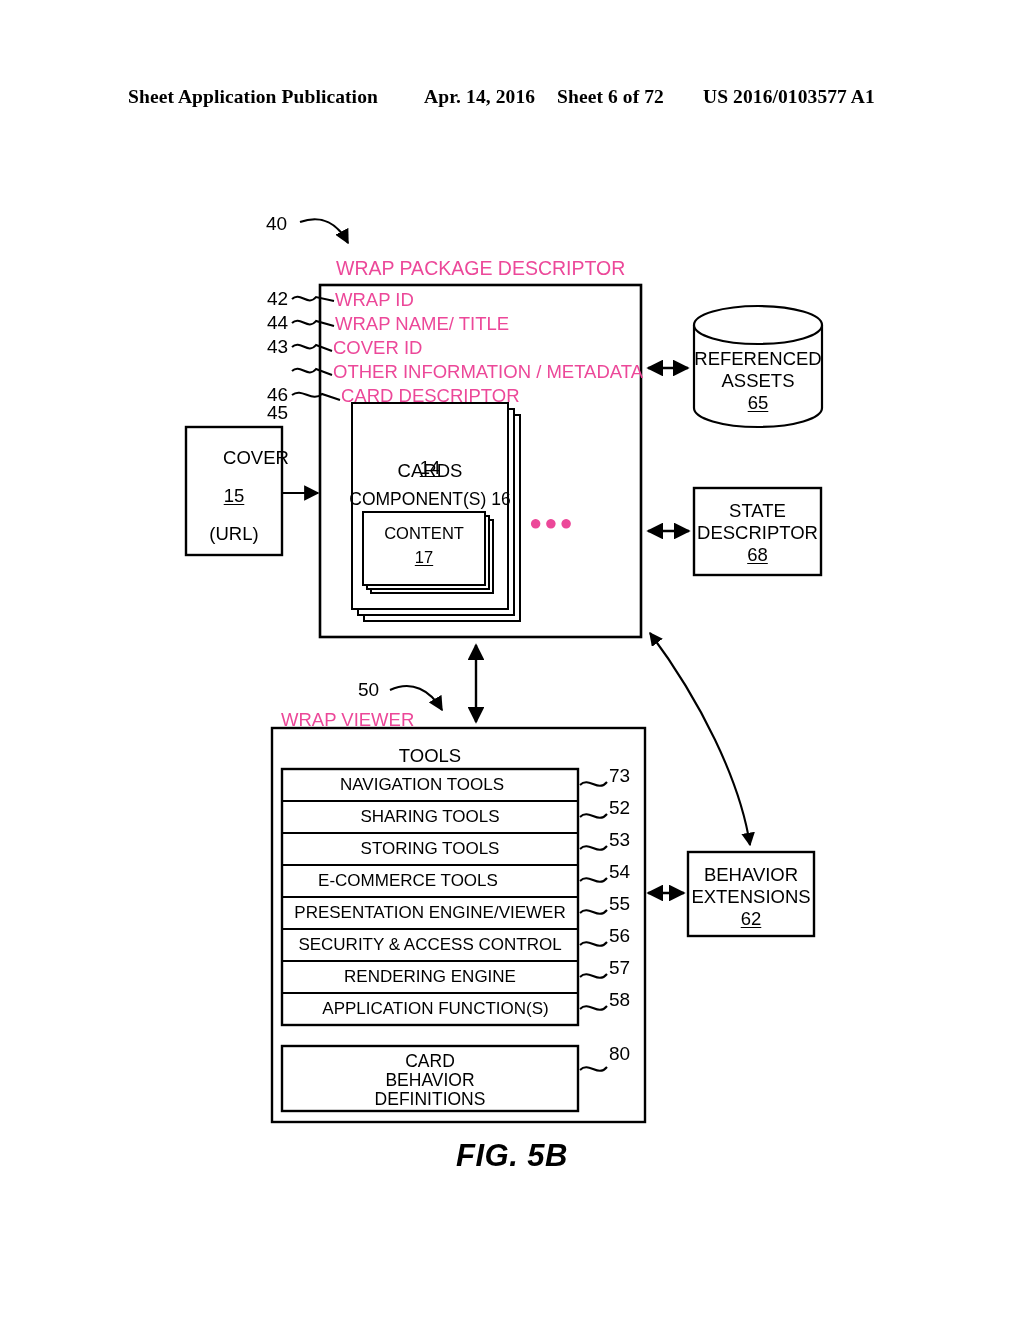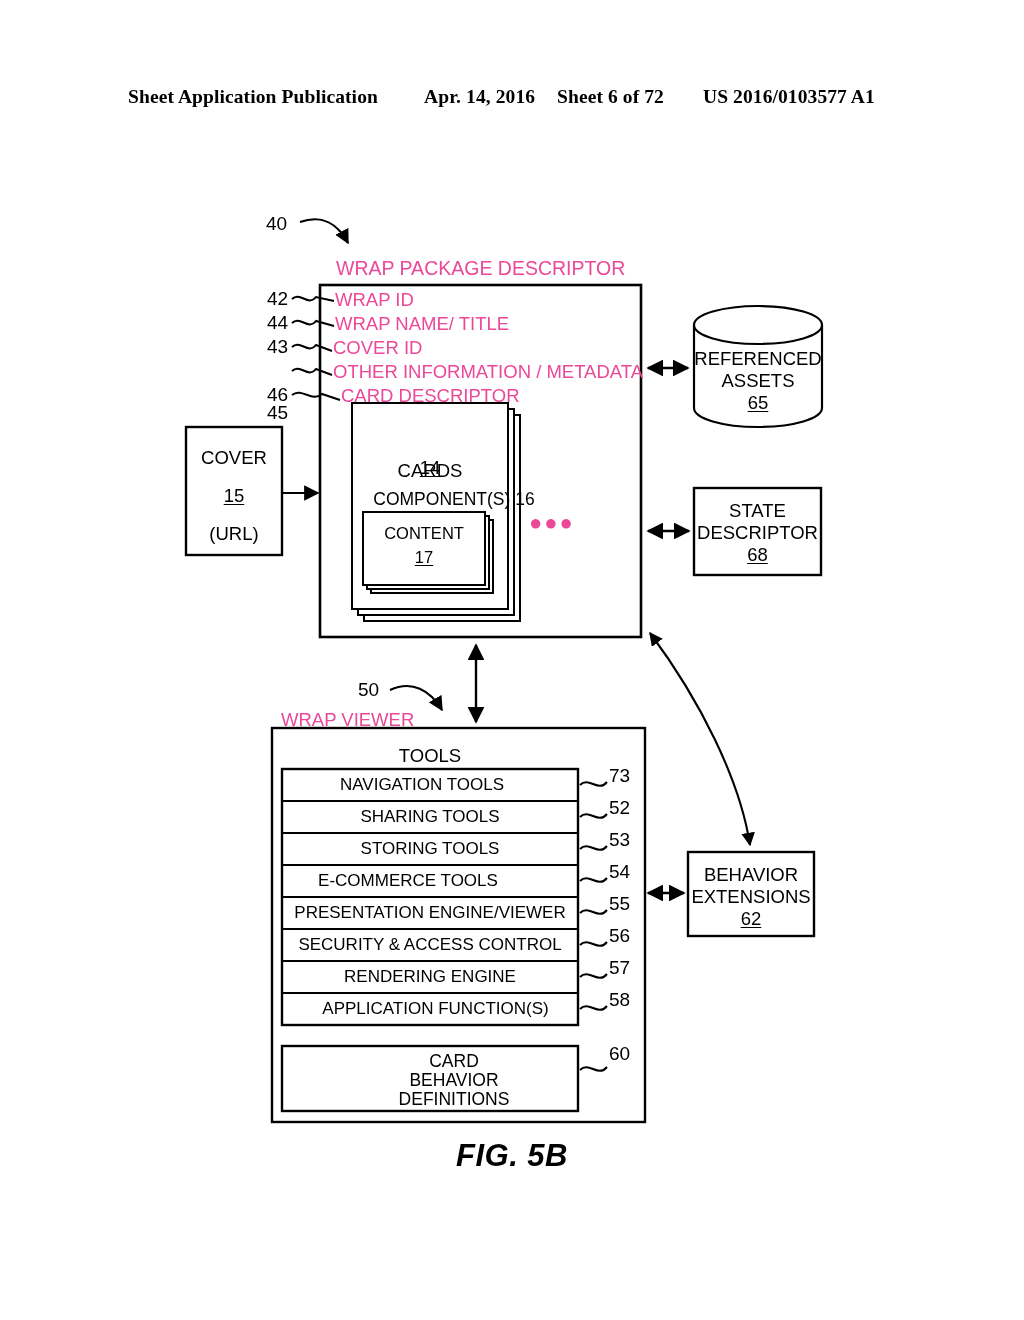--- a/index.html
+++ b/index.html
@@ -45,21 +45,21 @@
 
   
   .txt {
     position: absolute;
     white-space: nowrap;
     font-family: "Liberation Sans", sans-serif;
     color: #ec4899;
     line-height: 1.05;
   }
   .t18   { font-size: 18.5px; }
-  .t17   { font-size: 17.5px; margin-left: 24px; }
+  .t17   { font-size: 17.5px; }
   .t16   { font-size: 16.5px; }
   .t19   { font-size: 19.5px; }
   .ul    { text-decoration: underline; text-underline-offset: 2px; }
 
   .refnum {
     position: absolute;
     font-family: "Liberation Sans", sans-serif;
     font-size: 19px;
     white-space: nowrap;
   }
@@ -196,21 +196,21 @@
 
 <div class="cardlabel t18" style="left:352px; top:428px; width:156px;margin-top:32px;">CARDS</div>
 <div class="cardlabel t18 ul" style="left:352px; top:457px; width:156px;">14</div>
 <div class="cardlabel t17" style="left:348px; top:489px; width:164px;">COMPONENT(S) 16</div>
 
 <div class="cardlabel t16" style="left:363px; top:524px; width:122px;">CONTENT</div>
 <div class="cardlabel t16 ul" style="left:363px; top:548px; width:122px;">17</div>
 
 <div class="txt" style="left:529px; top:511px; font-size:22px; letter-spacing:2px;">●●●</div>
 
-<div class="cardlabel t18" style="left:186px; top:447px; width:96px;">COVER</div>
+<div class="cardlabel t18" style="left:186px; top:447px; width:96px;padding-left:22px;">COVER</div>
 <div class="cardlabel t18 ul" style="left:186px; top:485px; width:96px;">15</div>
 <div class="cardlabel t18" style="left:186px; top:523px; width:96px;">(URL)</div>
 
 <div class="cardlabel t18" style="left:694px; top:348px; width:128px;">REFERENCED</div>
 <div class="cardlabel t18" style="left:694px; top:370px; width:128px;">ASSETS</div>
 <div class="cardlabel t18 ul" style="left:694px; top:392px; width:128px;">65</div>
 
 <div class="cardlabel t18" style="left:694px; top:500px; width:127px;">STATE</div>
 <div class="cardlabel t18" style="left:694px; top:522px; width:127px;">DESCRIPTOR</div>
 <div class="cardlabel t18 ul" style="left:694px; top:544px; width:127px;">68</div>
@@ -230,21 +230,21 @@
 <div class="toolrow-label" style="left:282px; top:999px; width:307px;">APPLICATION FUNCTION(S)</div>
 
 <div class="refnum" style="left:609px; top:765px;">73</div>
 <div class="refnum" style="left:609px; top:797px;">52</div>
 <div class="refnum" style="left:609px; top:829px;">53</div>
 <div class="refnum" style="left:609px; top:861px;">54</div>
 <div class="refnum" style="left:609px; top:893px;">55</div>
 <div class="refnum" style="left:609px; top:925px;">56</div>
 <div class="refnum" style="left:609px; top:957px;">57</div>
 <div class="refnum" style="left:609px; top:989px;">58</div>
-<div class="refnum" style="left:609px; top:1043px;">60</div>
+<div class="refnum" style="left:609px; top:1043px;">80</div>
 
 <div class="cardlabel t17" style="left:282px; top:1051px; width:296px;">CARD</div>
 <div class="cardlabel t17" style="left:282px; top:1070px; width:296px;">BEHAVIOR</div>
 <div class="cardlabel t17" style="left:282px; top:1089px; width:296px;">DEFINITIONS</div>
 
 <div class="cardlabel t18" style="left:688px; top:864px; width:126px;">BEHAVIOR</div>
 <div class="cardlabel t18" style="left:688px; top:886px; width:126px;">EXTENSIONS</div>
 <div class="cardlabel t18 ul" style="left:688px; top:908px; width:126px;">62</div>
 
 <div id="fig-caption">FIG. 5B</div>

